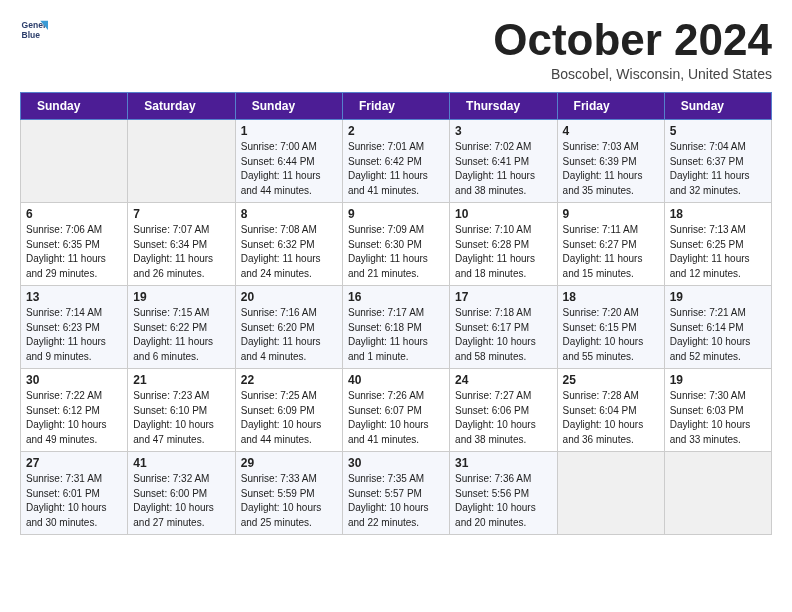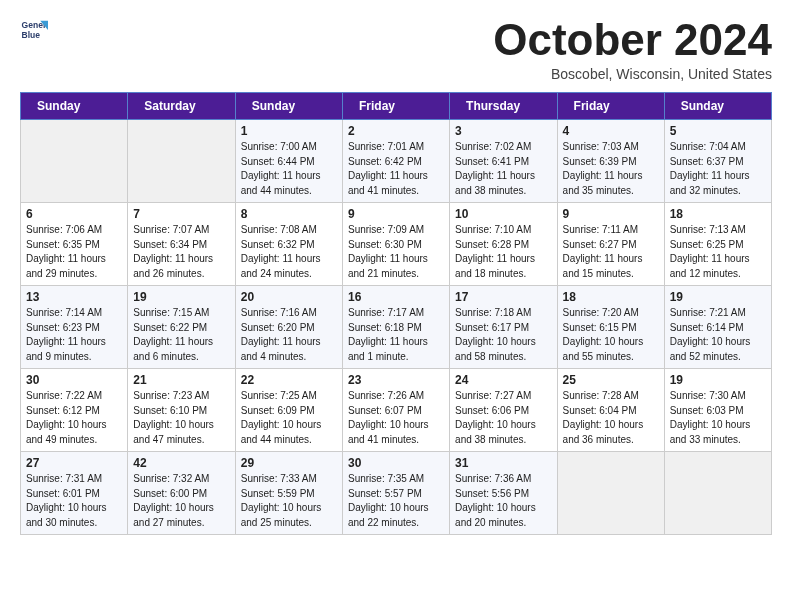--- a/index.html
+++ b/index.html
@@ -208,21 +208,21 @@
         </td>
         <td>
           <span class="day-number">21</span>
           <div class="cell-text">Sunrise: 7:23 AM<br>Sunset: 6:10 PM<br>Daylight: 10 hours and 47 minutes.</div>
         </td>
         <td>
           <span class="day-number">22</span>
           <div class="cell-text">Sunrise: 7:25 AM<br>Sunset: 6:09 PM<br>Daylight: 10 hours and 44 minutes.</div>
         </td>
         <td>
-          <span class="day-number">23</span>
+          <span class="day-number">40</span>
           <div class="cell-text">Sunrise: 7:26 AM<br>Sunset: 6:07 PM<br>Daylight: 10 hours and 41 minutes.</div>
         </td>
         <td>
           <span class="day-number">24</span>
           <div class="cell-text">Sunrise: 7:27 AM<br>Sunset: 6:06 PM<br>Daylight: 10 hours and 38 minutes.</div>
         </td>
         <td>
           <span class="day-number">25</span>
           <div class="cell-text">Sunrise: 7:28 AM<br>Sunset: 6:04 PM<br>Daylight: 10 hours and 36 minutes.</div>
         </td>
@@ -230,21 +230,21 @@
           <span class="day-number">19</span>
           <div class="cell-text">Sunrise: 7:30 AM<br>Sunset: 6:03 PM<br>Daylight: 10 hours and 33 minutes.</div>
         </td>
       </tr>
       <tr>
         <td>
           <span class="day-number">27</span>
           <div class="cell-text">Sunrise: 7:31 AM<br>Sunset: 6:01 PM<br>Daylight: 10 hours and 30 minutes.</div>
         </td>
         <td>
-          <span class="day-number">42</span>
+          <span class="day-number">41</span>
           <div class="cell-text">Sunrise: 7:32 AM<br>Sunset: 6:00 PM<br>Daylight: 10 hours and 27 minutes.</div>
         </td>
         <td>
           <span class="day-number">29</span>
           <div class="cell-text">Sunrise: 7:33 AM<br>Sunset: 5:59 PM<br>Daylight: 10 hours and 25 minutes.</div>
         </td>
         <td>
           <span class="day-number">30</span>
           <div class="cell-text">Sunrise: 7:35 AM<br>Sunset: 5:57 PM<br>Daylight: 10 hours and 22 minutes.</div>
         </td>

